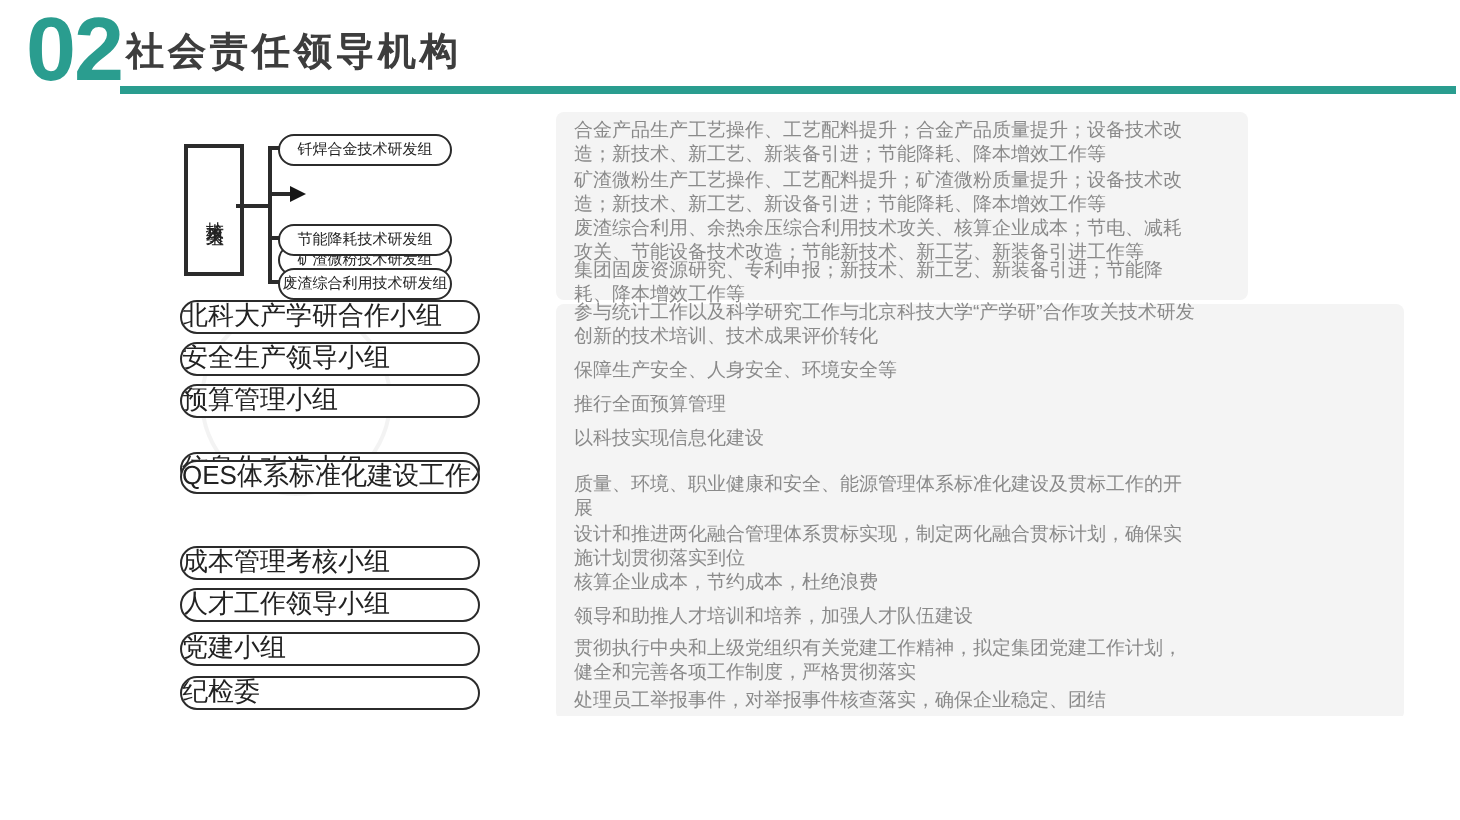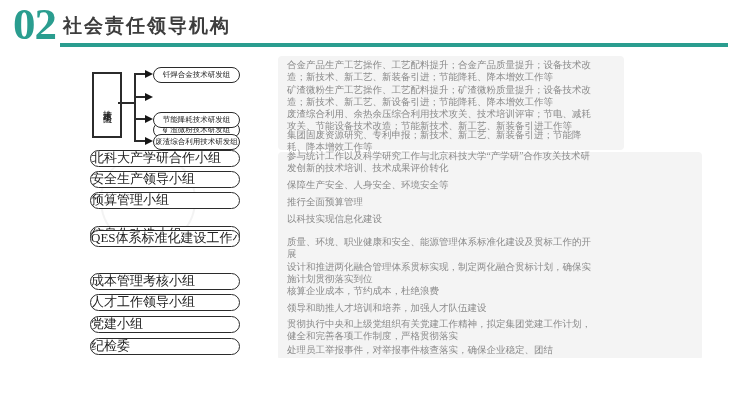--- a/index.html
+++ b/index.html
@@ -1,35 +1,35 @@
 <!DOCTYPE html>
 <html><head>
 <meta charset="utf-8">
 <style>
   html,body{margin:0;padding:0;background:#ffffff;}
   .slide{position:relative;width:730px;height:358px;background:#ffffff;overflow:hidden;
-         font-family:Liberation Serif, serif;}
+         font-family:Liberation Sans, sans-serif;}
 
   
   .sec-num{position:absolute;left:13px;top:2px;font-size:45px;line-height:1;font-weight:800;
            color:#2a9d8f;letter-spacing:-1px;}
   .title{position:absolute;left:63px;top:13px;font-size:19px;font-weight:bold;color:#3d3d3d;
          letter-spacing:2px;}
   .rule{position:absolute;left:60px;top:43px;width:668px;height:4px;background:#2a9d8f;}
 
   
   .root-box{position:absolute;left:92px;top:72px;width:26px;height:62px;border:2px solid #2b2b2b;
             background:#fff;display:flex;align-items:center;justify-content:center;
             writing-mode:vertical-rl;text-orientation:upright;font-size:9px;color:#222;
             letter-spacing:1px;}
   .hline{position:absolute;height:2px;background:#2b2b2b;}
   .vline{position:absolute;width:2px;background:#2b2b2b;}
   .arrow{position:absolute;width:0;height:0;border-top:4px solid transparent;
          border-bottom:4px solid transparent;border-left:8px solid #161616;}
-  .rd-box{position:absolute;left:153px;width:85px;height:14px;border:1.5px solid #2b2b2b;
+  .rd-box{position:absolute;left:139px;width:85px;height:14px;border:1.5px solid #2b2b2b;
           border-radius:8px;background:#fff;font-size:7.5px;color:#222;text-align:center;
           line-height:13px;white-space:nowrap;overflow:hidden;}
   .grp-box{position:absolute;left:90px;width:148px;height:15px;border:1.5px solid #2b2b2b;
            border-radius:9px;background:#fff;font-size:13px;color:#222;text-align:left;
            line-height:14px;white-space:nowrap;overflow:hidden;}
   .wm{position:absolute;left:100px;top:152px;width:92px;height:92px;border:2px solid rgba(140,140,140,0.10);
       border-radius:50%;}
 
   
   .panel{position:absolute;background:#f4f4f4;border-radius:4px;}
@@ -75,21 +75,21 @@
   <div class="grp-box" style="top:192px;">预算管理小组</div>
   <div class="grp-box" style="top:226px;">信息化改造小组</div>
   <div class="grp-box" style="top:230px;">QES体系标准化建设工作小组</div>
   <div class="grp-box" style="top:273px;">成本管理考核小组</div>
   <div class="grp-box" style="top:294px;">人才工作领导小组</div>
   <div class="grp-box" style="top:316px;">党建小组</div>
   <div class="grp-box" style="top:338px;">纪检委</div>
 
   <p class="duty" style="top:60px;">合金产品生产工艺操作、工艺配料提升；合金产品质量提升；设备技术改造；新技术、新工艺、新装备引进；节能降耗、降本增效工作等</p>
   <p class="duty" style="top:85px;">矿渣微粉生产工艺操作、工艺配料提升；矿渣微粉质量提升；设备技术改造；新技术、新工艺、新设备引进；节能降耗、降本增效工作等</p>
-  <p class="duty" style="top:109px;">废渣综合利用、余热余压综合利用技术攻关、技术培训评审；节电、减耗攻关、节能设备技术改造；节能新技术、新工艺、新装备引进工作等</p>
+  <p class="duty" style="top:109px;">废渣综合利用、余热余压综合利用技术攻关、核算企业成本；节电、减耗攻关、节能设备技术改造；节能新技术、新工艺、新装备引进工作等</p>
   <p class="duty" style="top:130px;">集团固废资源研究、专利申报；新技术、新工艺、新装备引进；节能降耗、降本增效工作等</p>
   <p class="duty" style="top:151px;">参与统计工作以及科学研究工作与北京科技大学“产学研”合作攻关技术研发创新的技术培训、技术成果评价转化</p>
   <p class="duty" style="top:180px;">保障生产安全、人身安全、环境安全等</p>
   <p class="duty" style="top:197px;">推行全面预算管理</p>
   <p class="duty" style="top:214px;">以科技实现信息化建设</p>
   <p class="duty" style="top:237px;">质量、环境、职业健康和安全、能源管理体系标准化建设及贯标工作的开展</p>
   <p class="duty" style="top:262px;">设计和推进两化融合管理体系贯标实现，制定两化融合贯标计划，确保实施计划贯彻落实到位</p>
   <p class="duty" style="top:286px;">核算企业成本，节约成本，杜绝浪费</p>
   <p class="duty" style="top:319px;">贯彻执行中央和上级党组织有关党建工作精神，拟定集团党建工作计划，健全和完善各项工作制度，严格贯彻落实</p>
   <p class="duty" style="top:303px;">领导和助推人才培训和培养，加强人才队伍建设</p>

